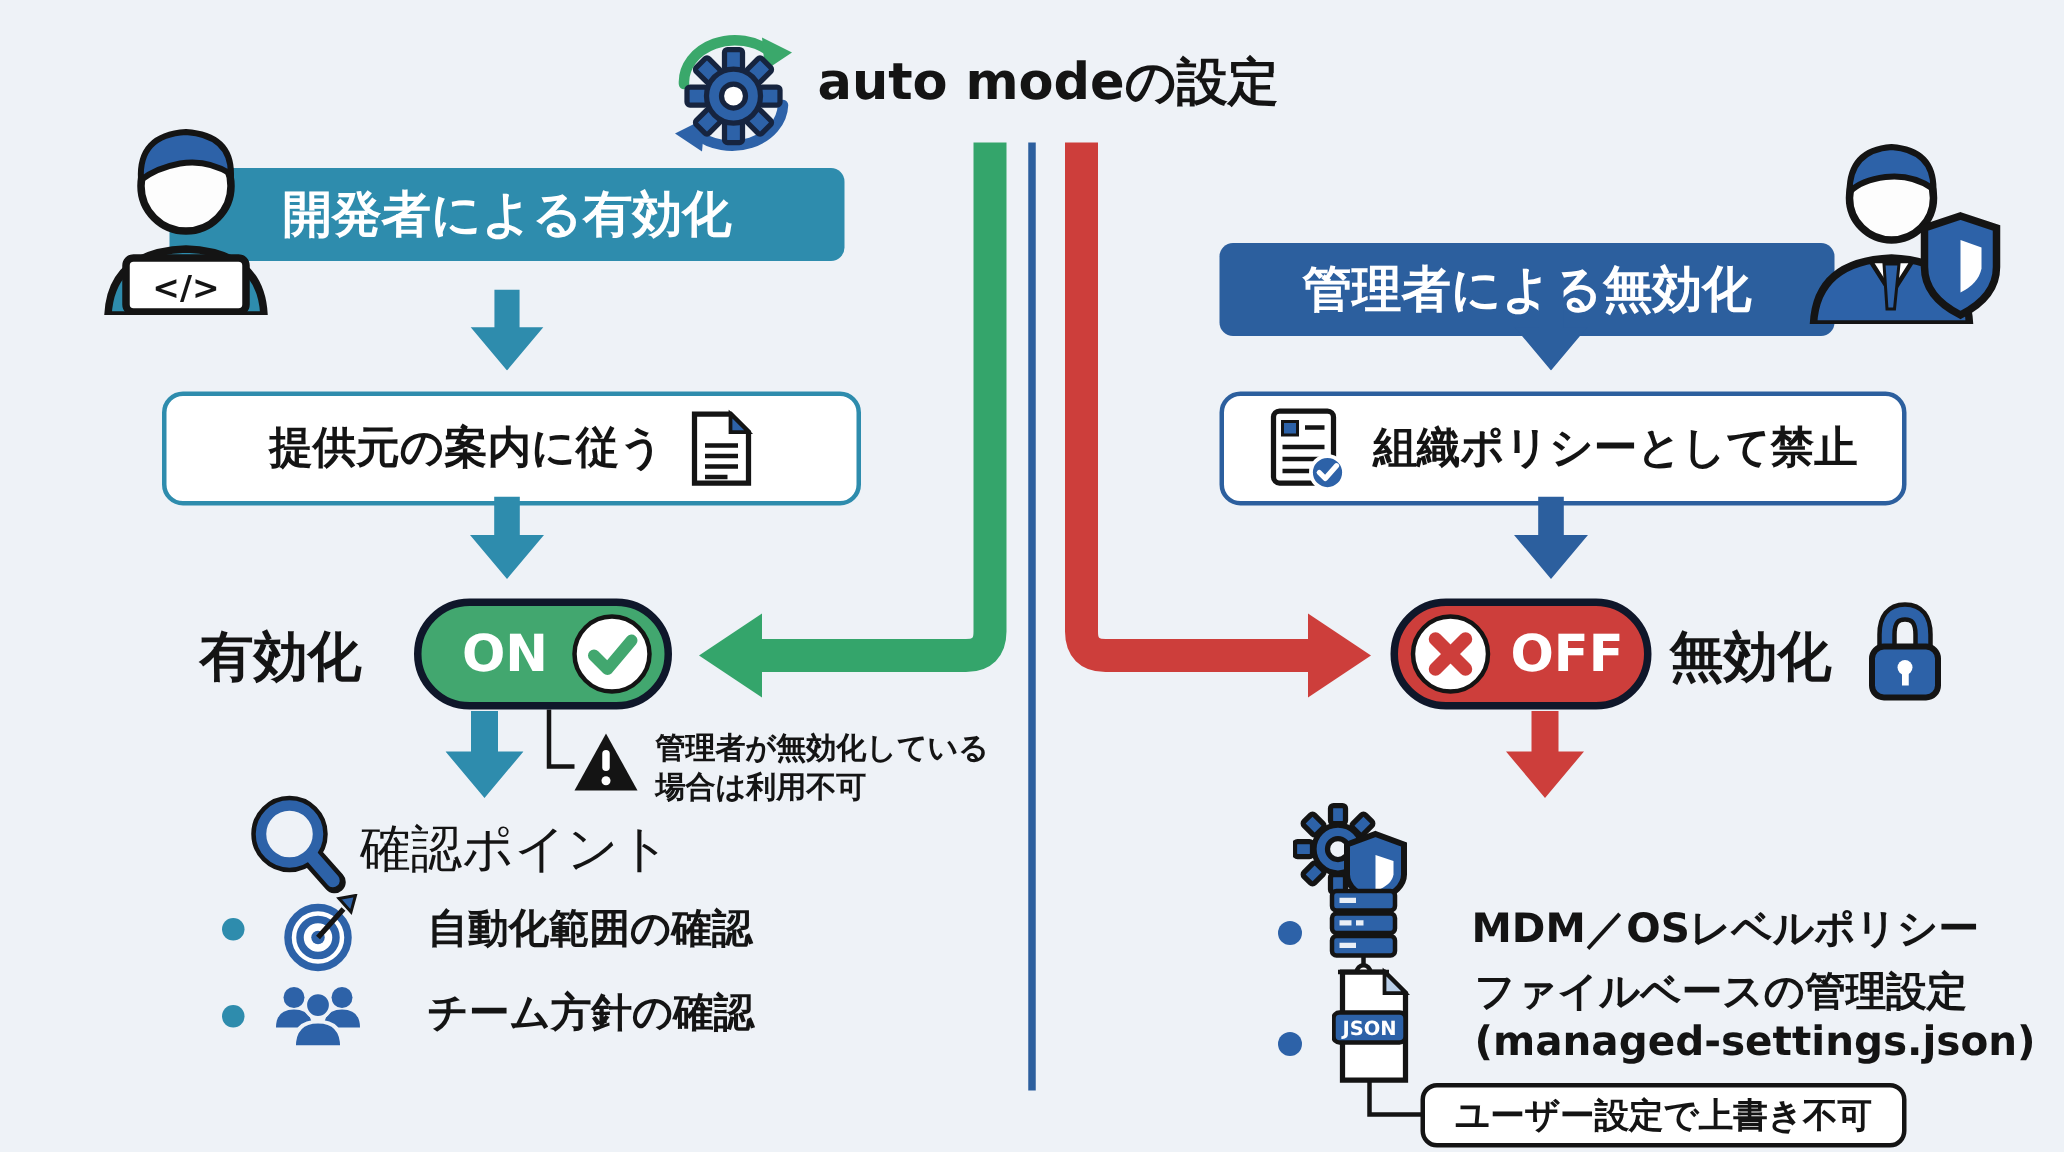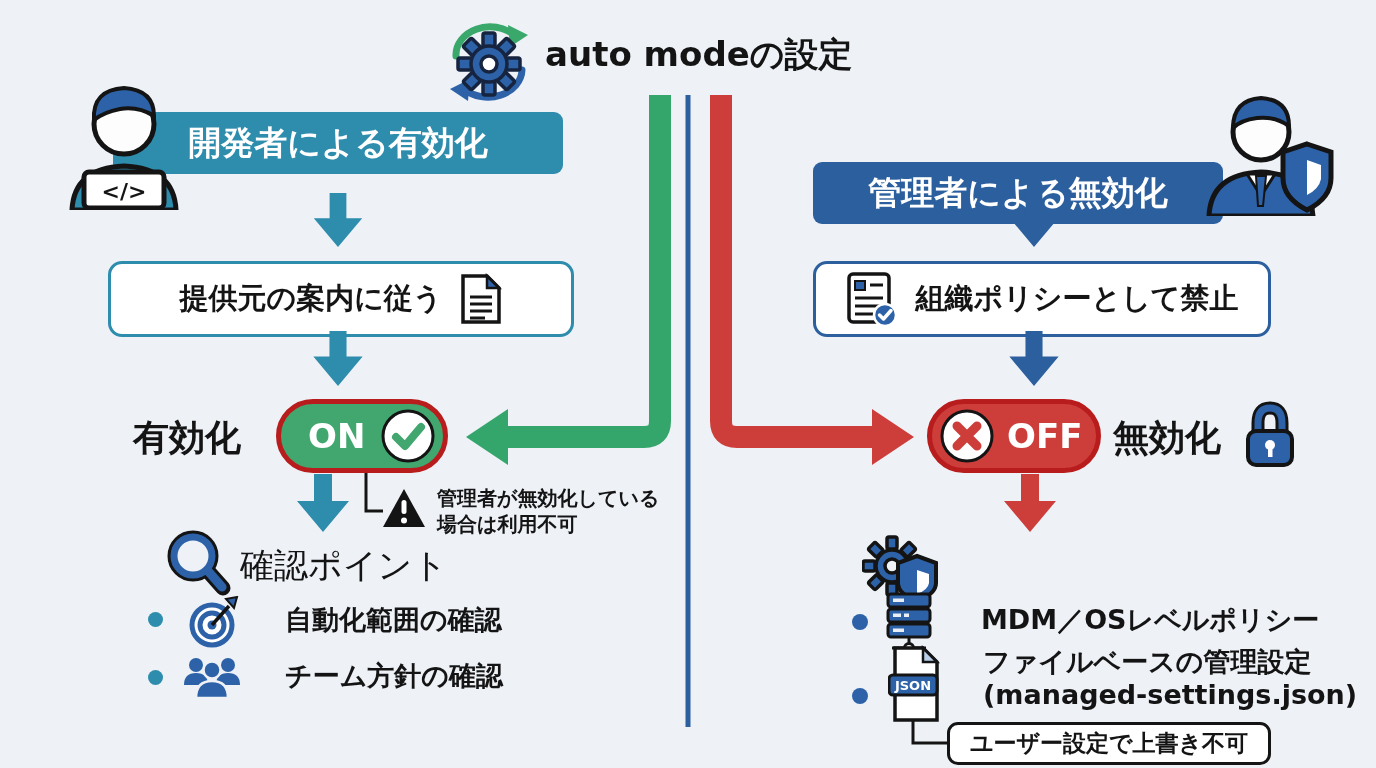--- a/index.html
+++ b/index.html
@@ -4,21 +4,21 @@
 <style>
   body{margin:0;background:#e7ecf2;}
   .canvas{position:relative;width:1376px;height:768px;background:#eef2f7;overflow:hidden;
           font-family:"DejaVu Sans","Liberation Sans",sans-serif;color:#141414;}
   .abs{position:absolute;}
   .title-text{font-size:34px;font-weight:800;white-space:nowrap;}
   .bar{display:flex;align-items:center;justify-content:center;color:#fff;font-weight:800;
        font-size:33px;border-radius:9px;white-space:nowrap;}
   .stepbox{display:flex;align-items:center;justify-content:center;gap:16px;background:#fff;
            border-radius:14px;font-weight:800;font-size:29px;white-space:nowrap;}
-  .pill{display:flex;align-items:center;border:5px solid #b91c1c;border-radius:40px;color:#fff;
+  .pill{display:flex;align-items:center;border:5px solid #0f172a;border-radius:40px;color:#fff;
         font-weight:800;font-size:34px;box-sizing:border-box;}
   .state-label{font-weight:800;font-size:36px;white-space:nowrap;}
   .heading{font-weight:400;font-size:34px;white-space:nowrap;}
   .bullet-label{font-weight:800;font-size:27px;white-space:nowrap;line-height:1.22;margin-left:33px;}
   .dot{border-radius:50%;}
   .warn-text{font-weight:700;font-size:20px;line-height:1.3;white-space:nowrap;}
   .note-box{display:flex;align-items:center;justify-content:center;background:#fff;
             border:3px solid #141414;border-radius:11px;font-weight:800;font-size:23px;white-space:nowrap;}
   svg{display:block;}
 </style>

